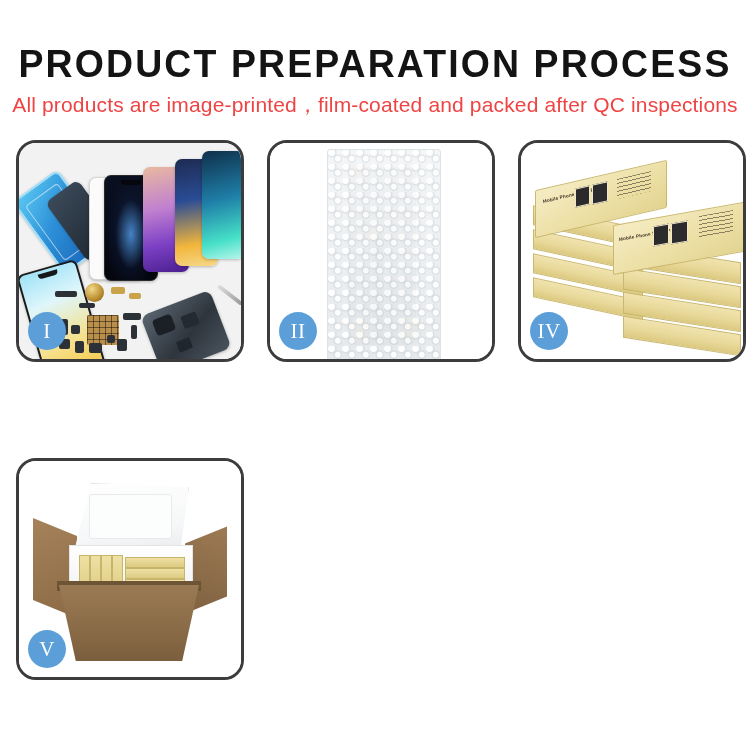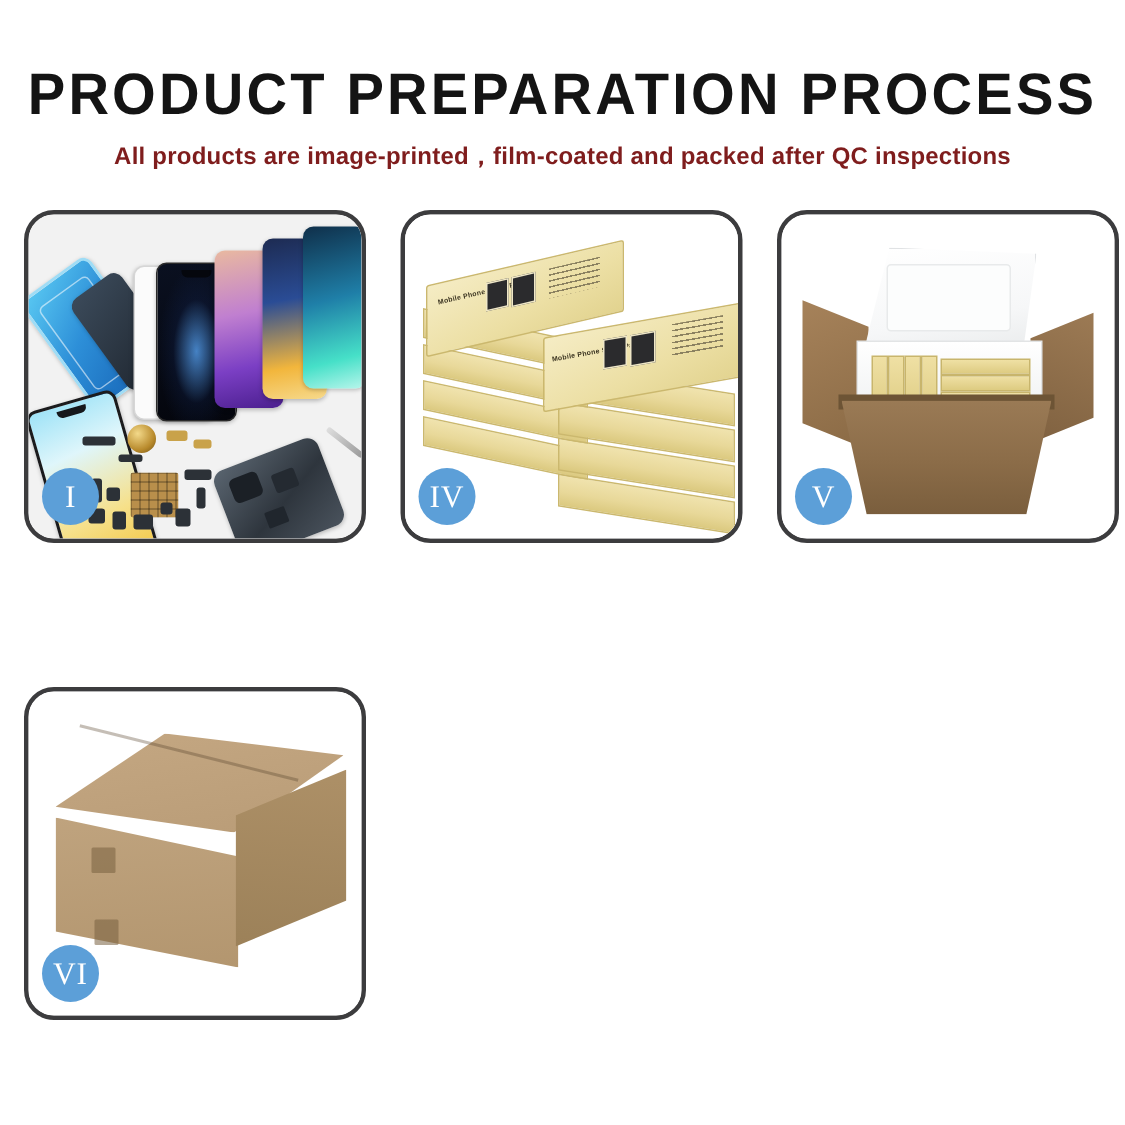--- a/index.html
+++ b/index.html
@@ -32,25 +32,25 @@
     font-weight: 700;
     letter-spacing: 2.2px;
     color: #141414;
     font-family: "Liberation Sans", sans-serif;
     transform: scaleX(0.96);
     white-space: nowrap;
   }
   .page-subtitle {
     margin: 0;
     padding-top: 9px;
-    font-size: 16px;
+    font-size: 21px;
     line-height: 19px;
-    font-weight: 700;
+    font-weight: 400;
     letter-spacing: 0.15px;
-    color: #7f1d1d;
+    color: #ef4444;
     white-space: nowrap;
   }
 
   
   .grid {
     position: absolute;
     left: 16px;
     top: 140px;
     width: 718px;
     display: grid;
@@ -433,20 +433,32 @@
       <div class="chip" style="left:56px;top:198px;width:9px;height:12px;"></div>
       <div class="chip" style="left:70px;top:200px;width:13px;height:10px;"></div>
       <div class="chip" style="left:88px;top:192px;width:8px;height:8px;"></div>
       <div class="chip" style="left:98px;top:196px;width:10px;height:12px;"></div>
       <div class="chip" style="left:60px;top:160px;width:16px;height:5px;"></div>
       <div class="tool"></div>
     </div>
     <div class="card-badge">I</div>
   </div>
 
+  <div class="card">
+    <div class="card-stage p2">
+      <div class="flex"></div>
+      <div class="cable"></div>
+      <div class="tape" style="left:82px;top:22px;"></div>
+      <div class="tape" style="left:96px;top:86px;"></div>
+      <div class="connector" style="left:80px;top:176px;transform:rotate(-12deg);"></div>
+      <div class="connector" style="left:134px;top:174px;transform:rotate(10deg);"></div>
+      <div class="bag"></div>
+    </div>
+    <div class="card-badge">II</div>
+  </div>
 
 
   <div class="card">
     <div class="card-stage p4">
       <div class="stack">
         <div class="bx" style="left:4px;top:56px;width:108px;height:18px;transform:skewY(12deg);"></div>
         <div class="bx" style="left:4px;top:80px;width:108px;height:18px;transform:skewY(12deg);"></div>
         <div class="bx" style="left:4px;top:104px;width:108px;height:18px;transform:skewY(12deg);"></div>
         <div class="bx" style="left:4px;top:128px;width:108px;height:18px;transform:skewY(12deg);"></div>
         <div class="bx" style="left:94px;top:92px;width:116px;height:20px;transform:skewY(9deg);"></div>
@@ -483,25 +495,14 @@
       <div class="ybox" style="left:106px;top:96px;width:58px;height:9px;"></div>
       <div class="ybox" style="left:106px;top:107px;width:58px;height:9px;"></div>
       <div class="ybox" style="left:106px;top:118px;width:58px;height:9px;"></div>
       <div class="ybox" style="left:106px;top:129px;width:58px;height:7px;"></div>
       <div class="carton-rim"></div>
       <div class="carton"></div>
     </div>
     <div class="card-badge">V</div>
   </div>
 
-  <div class="card">
-    <div class="card-stage p6">
-      <div class="bx-top"></div>
-      <div class="bx-front"></div>
-      <div class="bx-side"></div>
-      <div class="seam" style="left:32px;top:40px;width:150px;height:2px;transform:rotate(14deg);"></div>
-      <div class="tab" style="left:42px;top:104px;"></div>
-      <div class="tab" style="left:44px;top:152px;"></div>
-    </div>
-    <div class="card-badge">VI</div>
-  </div>
 
 </div>
 
 </body></html>

